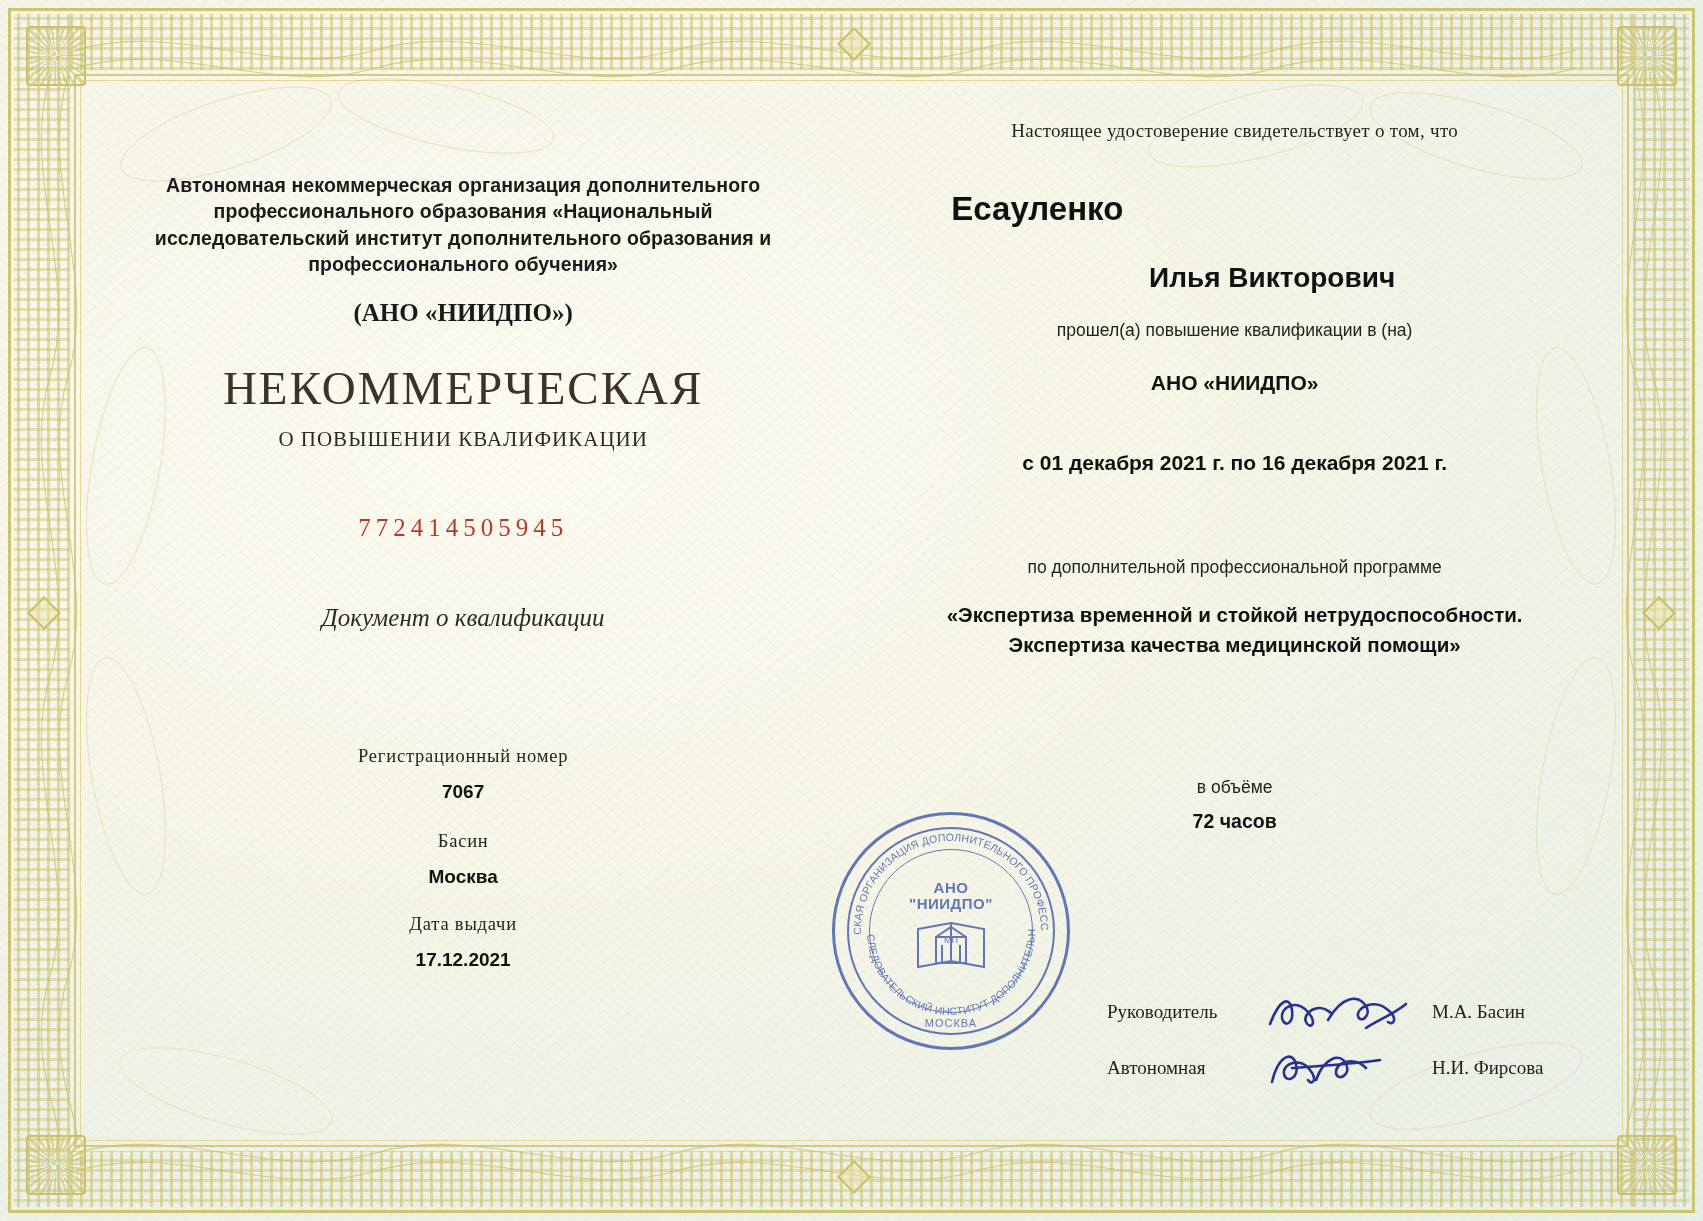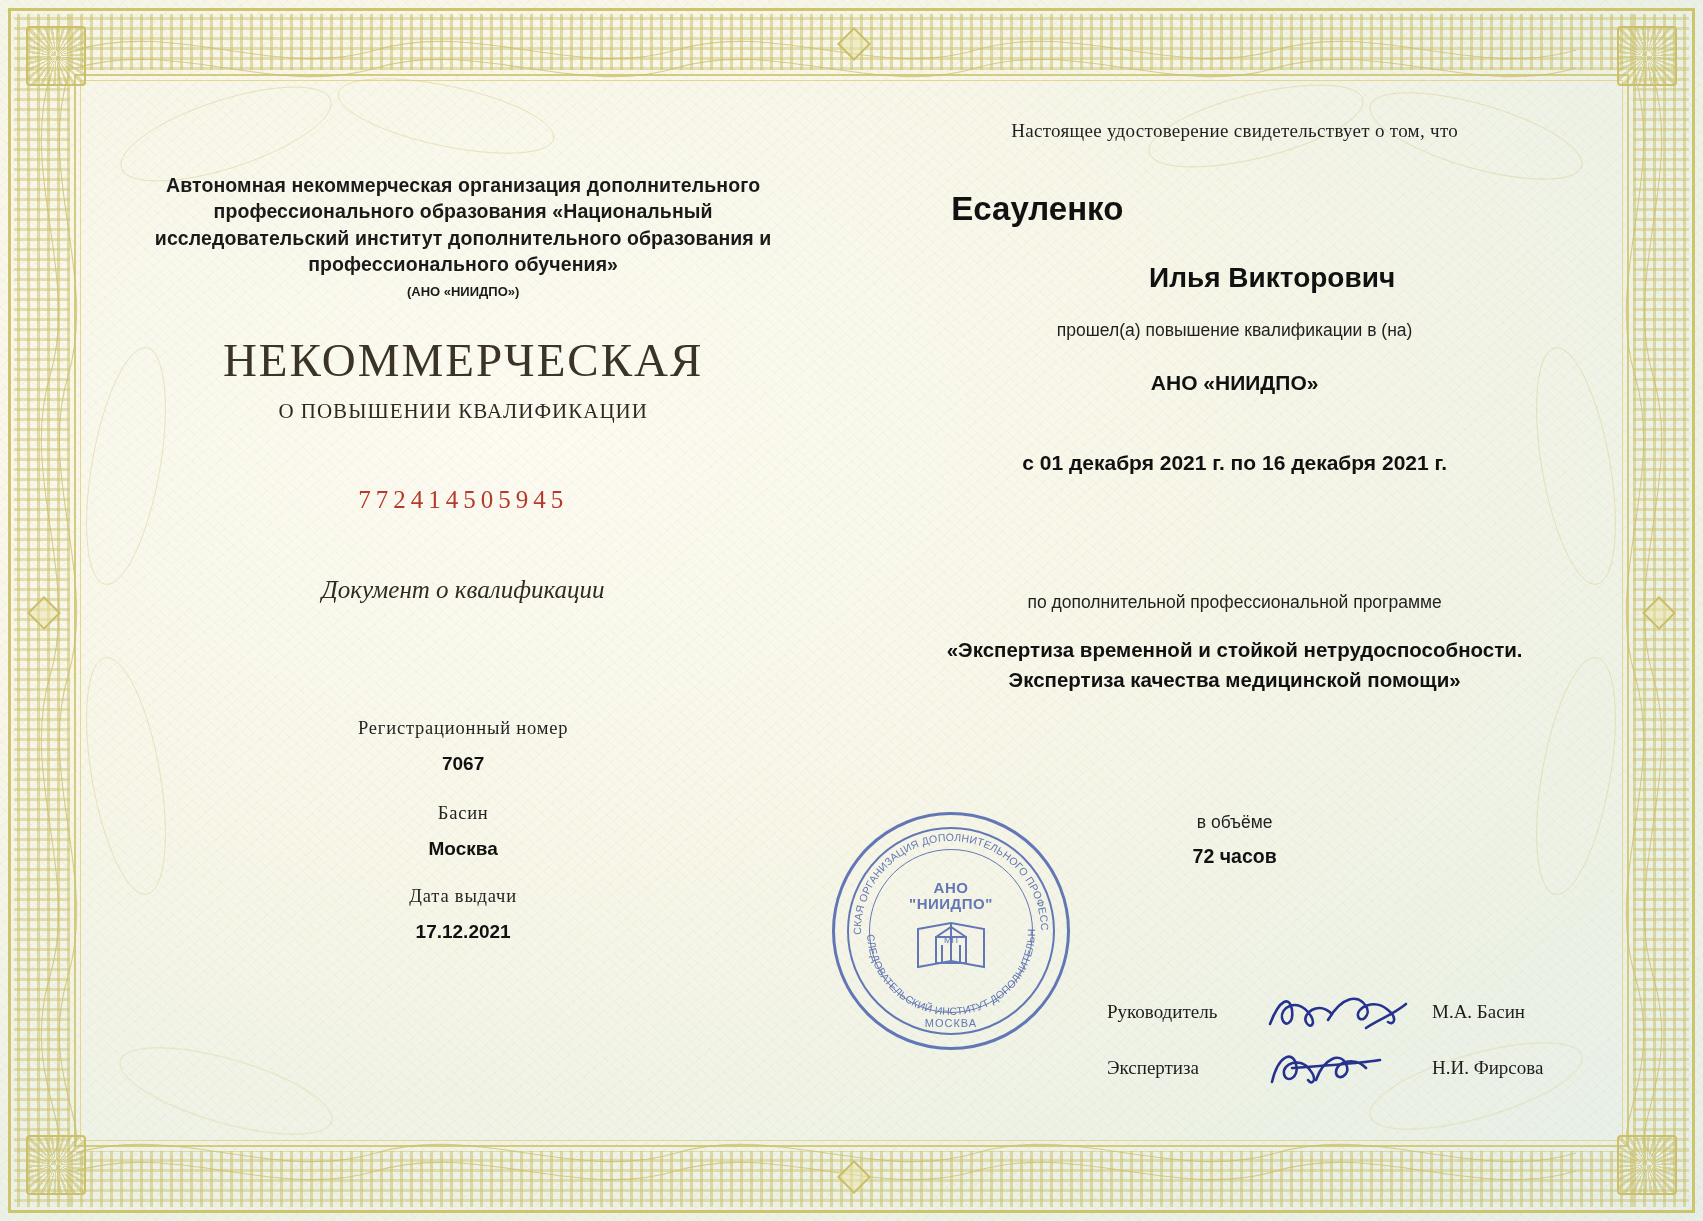--- a/index.html
+++ b/index.html
@@ -123,24 +123,25 @@
 
   .org-name {
     font-size: 19.5px;
     font-weight: bold;
     line-height: 1.35;
     color: #1a1a1a;
     margin-top: 40px;
     letter-spacing: 0.1px;
   }
   .org-abbr {
-    font-size: 13px;
+    font-size: 25px;
     font-weight: bold;
     color: #1a1a1a;
-    margin-top: 7px;
+    margin-top: 22px;
+    font-family: Liberation Serif, serif;
   }
   .doc-title {
     font-family: "Liberation Serif", serif;
     font-size: 47px;
     letter-spacing: 2px;
     color: #3a3326;
     margin-top: 34px;
     font-weight: normal;
   }
   .doc-subtitle {
@@ -217,21 +218,21 @@
   }
   .period {
     font-size: 21px;
     font-weight: bold;
     color: #111;
     margin-top: 56px;
   }
   .prog-label {
     font-size: 17.5px;
     color: #1f1f1f;
-    margin-top: 117px;
+    margin-top: 82px;
   }
   .prog-name {
     font-size: 20.5px;
     font-weight: bold;
     color: #111;
     margin-top: 22px;
     line-height: 1.45;
     padding: 0 30px;
   }
   .volume-label {
@@ -434,21 +435,21 @@
               <g fill="none" stroke="#26328f" stroke-width="2.6" stroke-linecap="round">
                 <path d="M8,34 C18,8 28,6 30,20 C32,34 22,38 20,28 C18,18 34,8 46,22 C56,34 48,40 44,32 C40,24 56,10 70,24"></path>
                 <path d="M66,30 C80,6 96,4 104,16 C110,26 98,34 96,26 C94,18 112,8 126,20 C136,28 132,36 126,32"></path>
                 <path d="M104,38 C116,30 132,24 144,14"></path>
               </g>
             </svg>
           </div>
           <div class="sign-name">М.А. Басин</div>
         </div>
         <div class="sign-row">
-          <div class="sign-role">Экспертиза</div>
+          <div class="sign-role">Автономная</div>
           <div class="sign-mark">
             <svg width="150" height="44" viewBox="0 0 150 44">
               <g fill="none" stroke="#26328f" stroke-width="2.6" stroke-linecap="round">
                 <path d="M10,36 C16,10 30,4 34,18 C38,32 24,38 22,28 C20,18 38,10 48,24 C56,34 50,40 46,34"></path>
                 <path d="M54,34 C62,12 78,6 84,18 C90,30 74,36 74,26 C74,16 92,10 104,22"></path>
                 <path d="M30,22 C60,20 92,18 118,14"></path>
               </g>
             </svg>
           </div>
           <div class="sign-name">Н.И. Фирсова</div>

